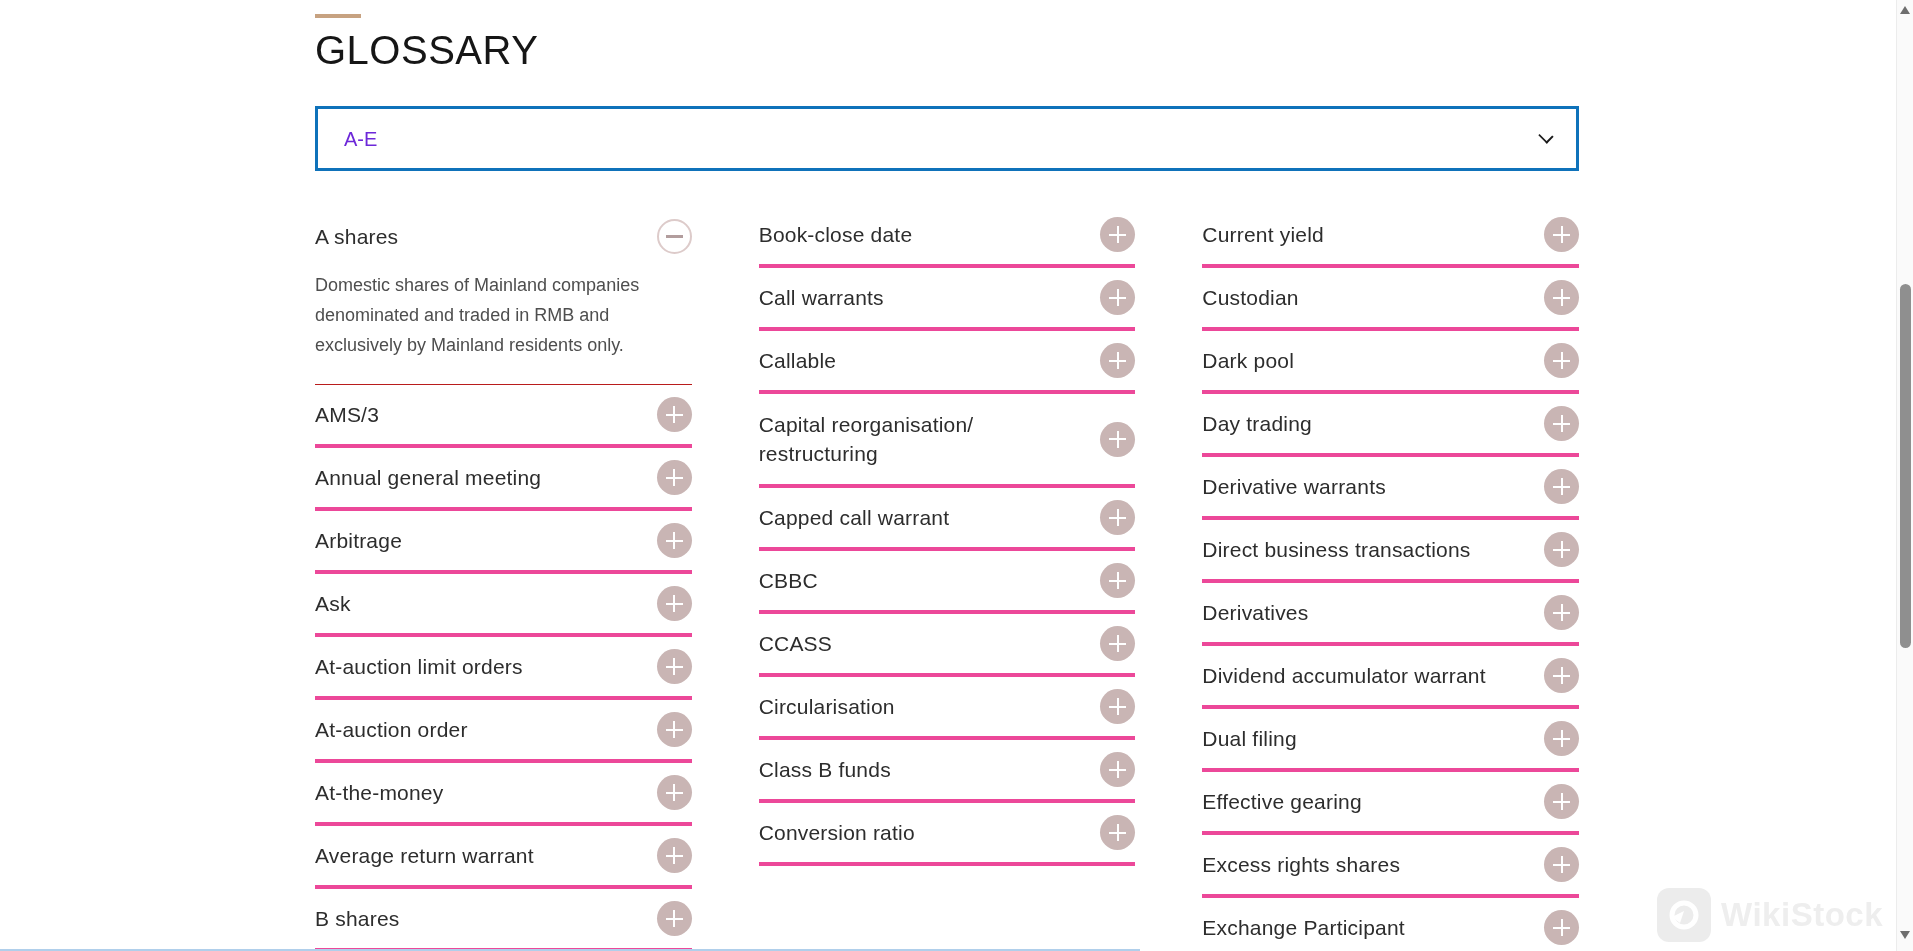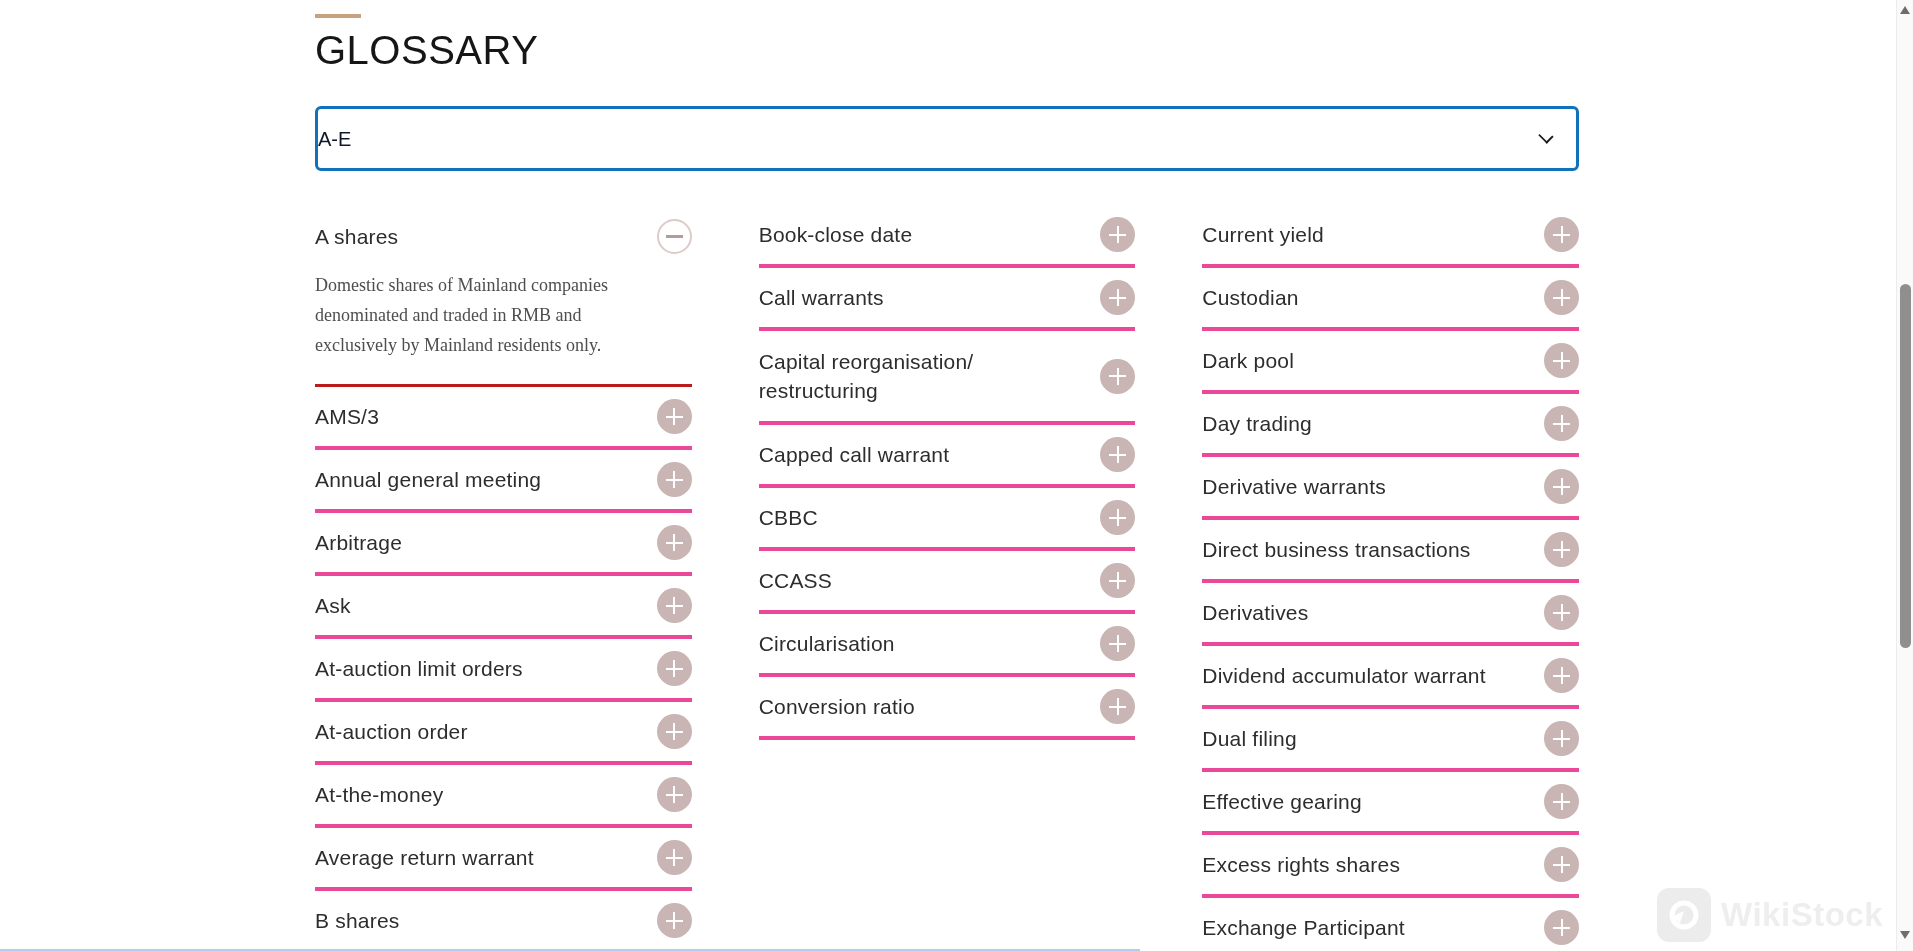--- a/index.html
+++ b/index.html
@@ -9,36 +9,36 @@
 
   .content { position:absolute; left:315px; top:0; width:1264px; }
 
   .accent-line { margin-top:14px; width:46px; height:4px; background:#c7a281; }
 
   h1.page-title { margin-top:9px; font-size:40px; line-height:46px; font-weight:400;
     letter-spacing:0.5px; color:#161616; }
 
   .select-wrap { position:relative; margin-top:33px; width:1264px; height:65px; }
   select.range-select { width:100%; height:100%; border:3px solid #0f72ba; background:#fff;
-    font-family:"Liberation Sans","DejaVu Sans",sans-serif; font-size:20px; color:#0f172a;
-    appearance:none; -webkit-appearance:none; outline:none; border-radius:6px; }
+    font-family:"Liberation Sans","DejaVu Sans",sans-serif; font-size:20px; color:#6d28d9;
+    padding-left:26px; appearance:none; -webkit-appearance:none; outline:none; border-radius:0; }
   .select-chevron { position:absolute; right:27px; top:24px; width:12px; height:12px;
     border-right:2.5px solid #1a1a1a; border-bottom:2.5px solid #1a1a1a;
     transform:rotate(45deg) scale(1,0.8); pointer-events:none; }
 
   .grid { margin-top:34px; display:flex; gap:67px; }
   .col { width:377px; }
 
   .row { height:63px; display:flex; align-items:center; justify-content:space-between;
     border-bottom:4px solid #ec4899; cursor:pointer; }
   .row.expanded-head { border-bottom:none; }
   .row.tall { height:94px; }
   .term { font-size:21px; color:#2d2d2d; letter-spacing:0.2px; line-height:29px; max-width:318px; }
 
-  .desc-block { border-bottom:3px solid #b91c1c; padding:2px 30px 24px 0;font-family:Liberation Serif, serif; }
+  .desc-block { border-bottom:1px solid #b91c1c; padding:2px 30px 24px 0; }
   .desc { font-size:18px; line-height:30px; color:#4e4e4e; }
 
   .icon-circle { flex:0 0 auto; width:35px; height:35px; border-radius:50%; position:relative; }
   .icon-plus { background:#c9b5b4; }
   .icon-plus .bar-h { position:absolute; left:9px; top:16.5px; width:17px; height:2px; background:#fff; }
   .icon-plus .bar-v { position:absolute; left:16.5px; top:9px; width:2px; height:17px; background:#fff; }
   .icon-minus { background:#fff; border:2px solid #ddcbca; }
   .icon-minus .bar-h { position:absolute; left:7px; top:14px; width:17px; height:3px; background:#b29d9d; }
 
   .scrollbar { position:absolute; right:0; top:0; width:17px; height:951px;
@@ -158,20 +158,27 @@
               <span class="bar-v"></span>
             </span>
         </div>
         <div class="row">
           <span class="term">Call warrants</span>
           <span class="icon-circle icon-plus">
               <span class="bar-h"></span>
               <span class="bar-v"></span>
             </span>
         </div>
+        <div class="row">
+          <span class="term">Callable</span>
+          <span class="icon-circle icon-plus">
+              <span class="bar-h"></span>
+              <span class="bar-v"></span>
+            </span>
+        </div>
         <div class="row tall">
           <span class="term">Capital reorganisation/ restructuring</span>
           <span class="icon-circle icon-plus">
               <span class="bar-h"></span>
               <span class="bar-v"></span>
             </span>
         </div>
         <div class="row">
           <span class="term">Capped call warrant</span>
           <span class="icon-circle icon-plus">
@@ -188,20 +195,27 @@
         </div>
         <div class="row">
           <span class="term">CCASS</span>
           <span class="icon-circle icon-plus">
               <span class="bar-h"></span>
               <span class="bar-v"></span>
             </span>
         </div>
         <div class="row">
           <span class="term">Circularisation</span>
+          <span class="icon-circle icon-plus">
+              <span class="bar-h"></span>
+              <span class="bar-v"></span>
+            </span>
+        </div>
+        <div class="row">
+          <span class="term">Class B funds</span>
           <span class="icon-circle icon-plus">
               <span class="bar-h"></span>
               <span class="bar-v"></span>
             </span>
         </div>
         <div class="row">
           <span class="term">Conversion ratio</span>
           <span class="icon-circle icon-plus">
               <span class="bar-h"></span>
               <span class="bar-v"></span>

